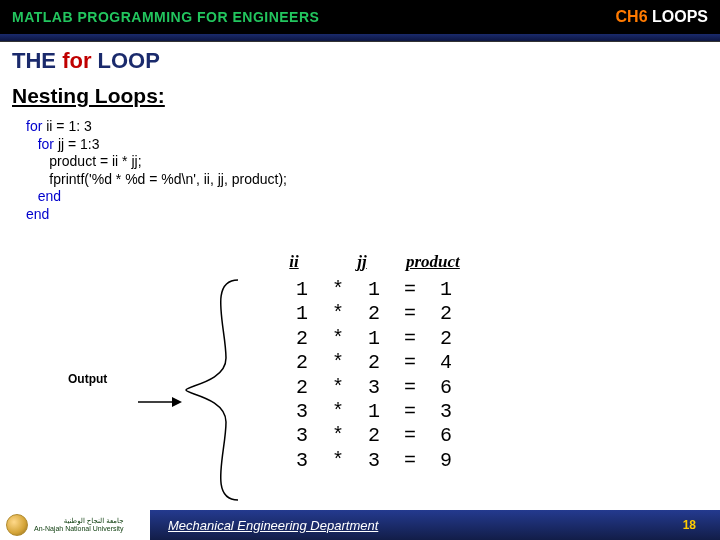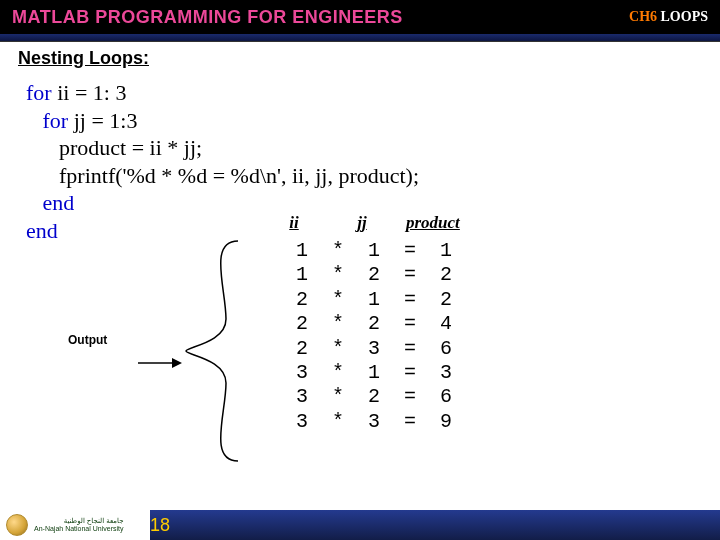--- a/index.html
+++ b/index.html
@@ -1,61 +1,64 @@
 <!DOCTYPE html>
 <html><head>
 <meta charset="utf-8">
 <style>
   * { margin: 0; padding: 0; box-sizing: border-box; }
   html, body { width: 720px; height: 540px; font-family: Arial, sans-serif; background: #fff; overflow: hidden; }
   .slide { width: 720px; height: 540px; position: relative; }
   .topbar { width: 100%; height: 34px; background: #000; display: flex; align-items: center; justify-content: space-between; padding: 0 12px; }
-  .topbar-left { color: #ec4899; font-weight: bold; font-size: 18px; letter-spacing: 0.5px; }
-  .topbar-right { color: #fff; font-weight: bold; font-size: 14px; font-family: Liberation Serif, serif; }
+  .topbar-left { color: #22c55e; font-weight: bold; font-size: 14px; letter-spacing: 0.5px; }
+  .topbar-right { color: #fff; font-weight: bold; font-size: 16px; }
   .topbar-right .ch6 { color: #ff7a00; }
   .underbar { width: 100%; height: 8px; background: linear-gradient(#1a2a6c, #0d1640); border-bottom: 1px solid #333; }
   .title { color: #1a2a6c; font-weight: bold; font-size: 22px; padding: 6px 12px 4px; }
   .title .for { color: #c00000; }
-  .subtitle { padding: 6px 18px 2px; font-size: 18px; font-weight: bold; text-decoration: underline; color: #000; }
+  .subtitle { padding: 6px 12px 2px; font-size: 21px; font-weight: bold; text-decoration: underline; color: #000; }
   .body { position: relative; padding: 4px 18px 0; }
-  .code { font-family: Liberation Serif, serif; font-size: 22px; line-height: 1.25; white-space: pre; color: #000; margin: 4px 0 14px 8px; }
+  .code { font-family: Liberation Sans, sans-serif; font-size: 14px; line-height: 1.25; white-space: pre; color: #000; margin: 4px 0 14px 8px; }
   .code .kw { color: #0000cc; }
   .headers { position: absolute; left: 270px; top: 142px; display: flex; gap: 0; font-family: "Times New Roman", serif; font-style: italic; font-weight: bold; font-size: 17px; }
   .hd { text-decoration: underline; display: inline-block; text-align: center; }
   .hd.ii { width: 28px; margin-left: 10px; }
   .hd.jj { width: 28px; margin-left: 40px; }
   .hd.pr { width: auto; margin-left: 30px; }
   .output-table { position: absolute; left: 268px; top: 168px; font-family: "Courier New", monospace; font-size: 20px; line-height: 1.22; margin-left: 28px; }
   .output-table .row { white-space: pre; }
   .output-label { position: absolute; left: 68px; top: 262px; font-weight: bold; font-size: 12px; }
   .brace { position: absolute; left: 178px; top: 168px; width: 70px; height: 224px; }
   .brace svg { width: 100%; height: 100%; }
   .arrow { position: absolute; left: 138px; top: 284px; width: 44px; height: 12px; }
   .arrow svg { width: 100%; height: 100%; }
   .footer { position: absolute; left: 0; bottom: 0; width: 100%; height: 30px; background: linear-gradient(#243a8f, #121d48); display: flex; align-items: center; }
   .footer-logo { width: 150px; height: 30px; background: #fff; display: flex; align-items: center; padding: 2px 6px; gap: 6px; }
   .logo-badge { width: 22px; height: 22px; border-radius: 50%; background: radial-gradient(circle at 35% 35%, #ffd98a, #d4a437 60%, #8a6a1f); border: 1px solid #b08a2e; }
   .logo-txt { font-size: 7px; line-height: 1.1; color: #0a3a0a; direction: rtl; text-align: right; }
   .logo-txt .en { direction: ltr; color: #0a3a0a; font-size: 7px; }
   .footer-dept { flex: 1; color: #fff; font-style: italic; font-size: 13px; text-align: left; padding-left: 18px; text-decoration: underline; }
-  .footer-page { color: #ffcc00; font-size: 18px; font-weight: normal; padding-right: 12px; }
+  .footer-page { color: #ffcc00; font-size: 12px; font-weight: bold; padding-right: 24px; }
 </style>
 </head>
 <body>
 
 <div class="slide">
 
   <div class="topbar">
     <div class="topbar-left">MATLAB PROGRAMMING FOR ENGINEERS</div>
     <div class="topbar-right">
       <span class="ch6">CH6</span><span> LOOPS</span>
     </div>
   </div>
   <div class="underbar"></div>
 
+  <div class="title">
+    <span>THE </span><span class="for">for</span><span> LOOP</span>
+  </div>
 
   <div class="subtitle">Nesting Loops:</div>
 
   <div class="body">
     <div class="code"><span class="kw">for</span><span> ii = 1: 3</span>
 <span class="kw">   for</span><span> jj = 1:3</span>
 <span>      product = ii * jj;</span>
 <span>      fprintf('%d * %d = %d\n', ii, jj, product);</span>
 <span class="kw">   end</span>
 <span class="kw">end</span></div>
@@ -94,16 +97,17 @@
   </div>
 
   <div class="footer">
     <div class="footer-logo">
       <div class="logo-badge"></div>
       <div class="logo-txt">
         <div>جامعة النجاح الوطنية</div>
         <div class="en">An-Najah National University</div>
       </div>
     </div>
+    <div class="footer-dept">Mechanical Engineering Department</div>
     <div class="footer-page">18</div>
   </div>
 
 </div>
 
 </body></html>

